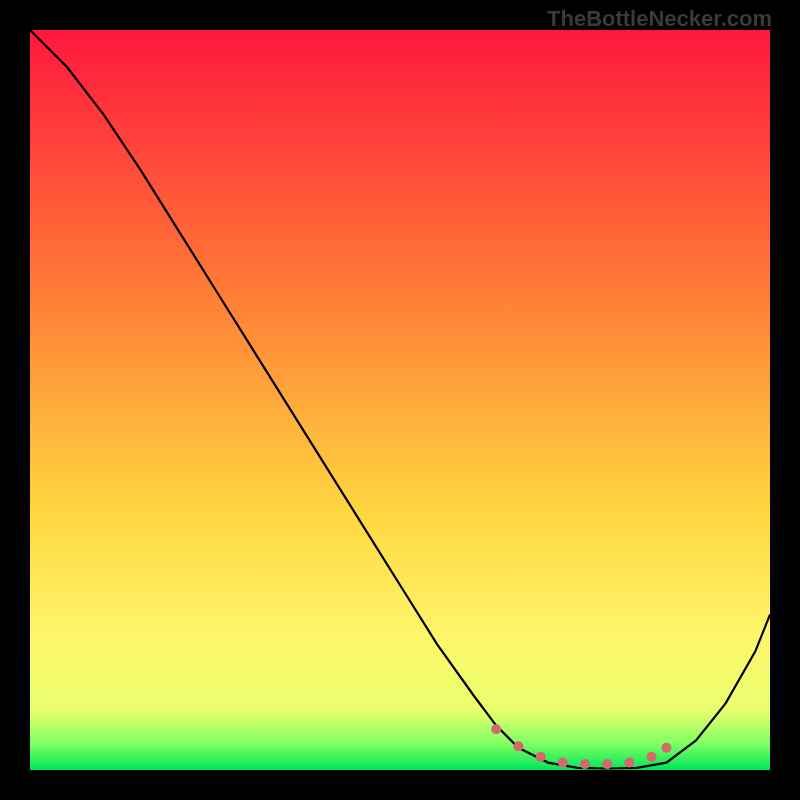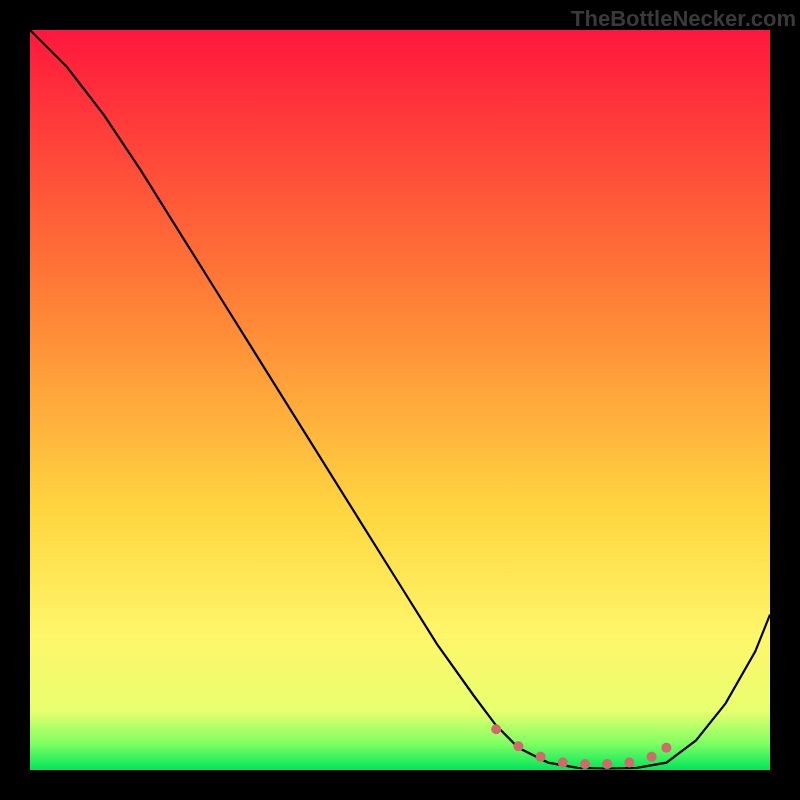--- a/index.html
+++ b/index.html
@@ -7,21 +7,21 @@
     width: 800px;
     height: 800px;
     background: #000;
     font-family: Arial, sans-serif;
     position: relative;
     overflow: hidden;
   }
   .watermark {
     position: absolute;
     top: 6px;
-    right: 4px;
+    right: 28px;
     color: #3a3a3a;
     font-size: 22px;
     font-weight: bold;
     z-index: 10;
   }
   .chart-wrap {
     position: absolute;
     left: 30px;
     top: 30px;
     width: 740px;

